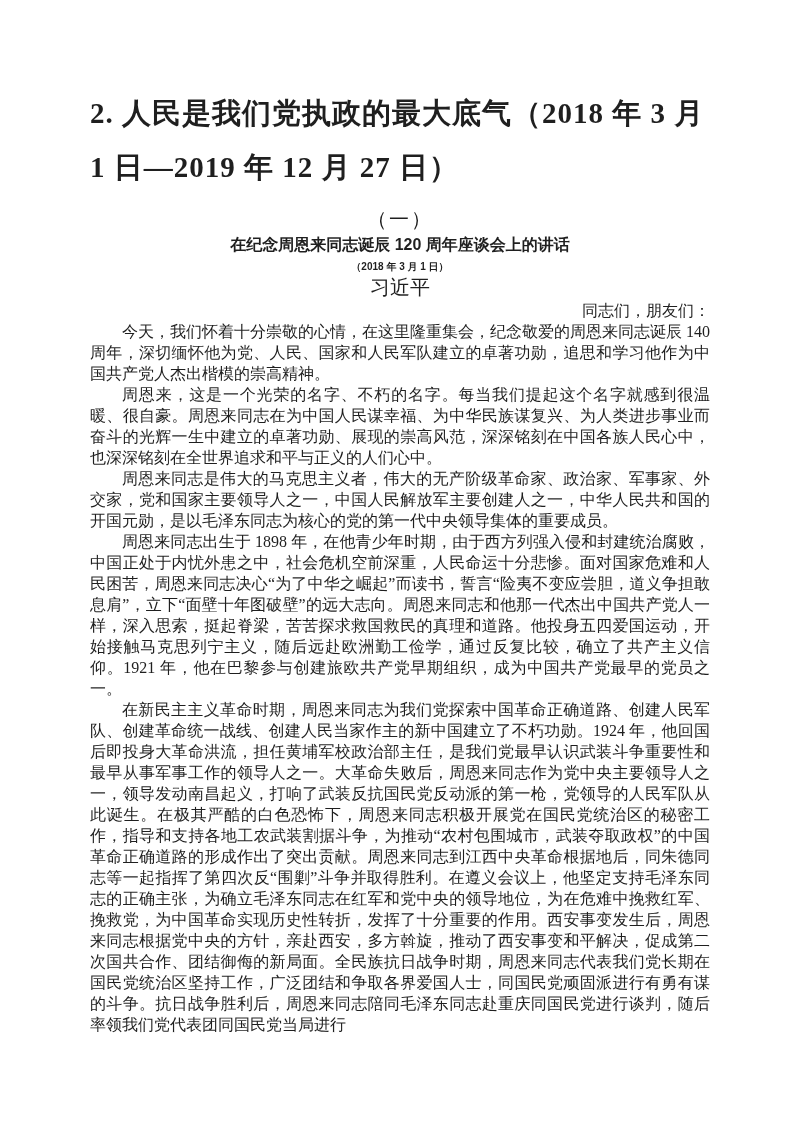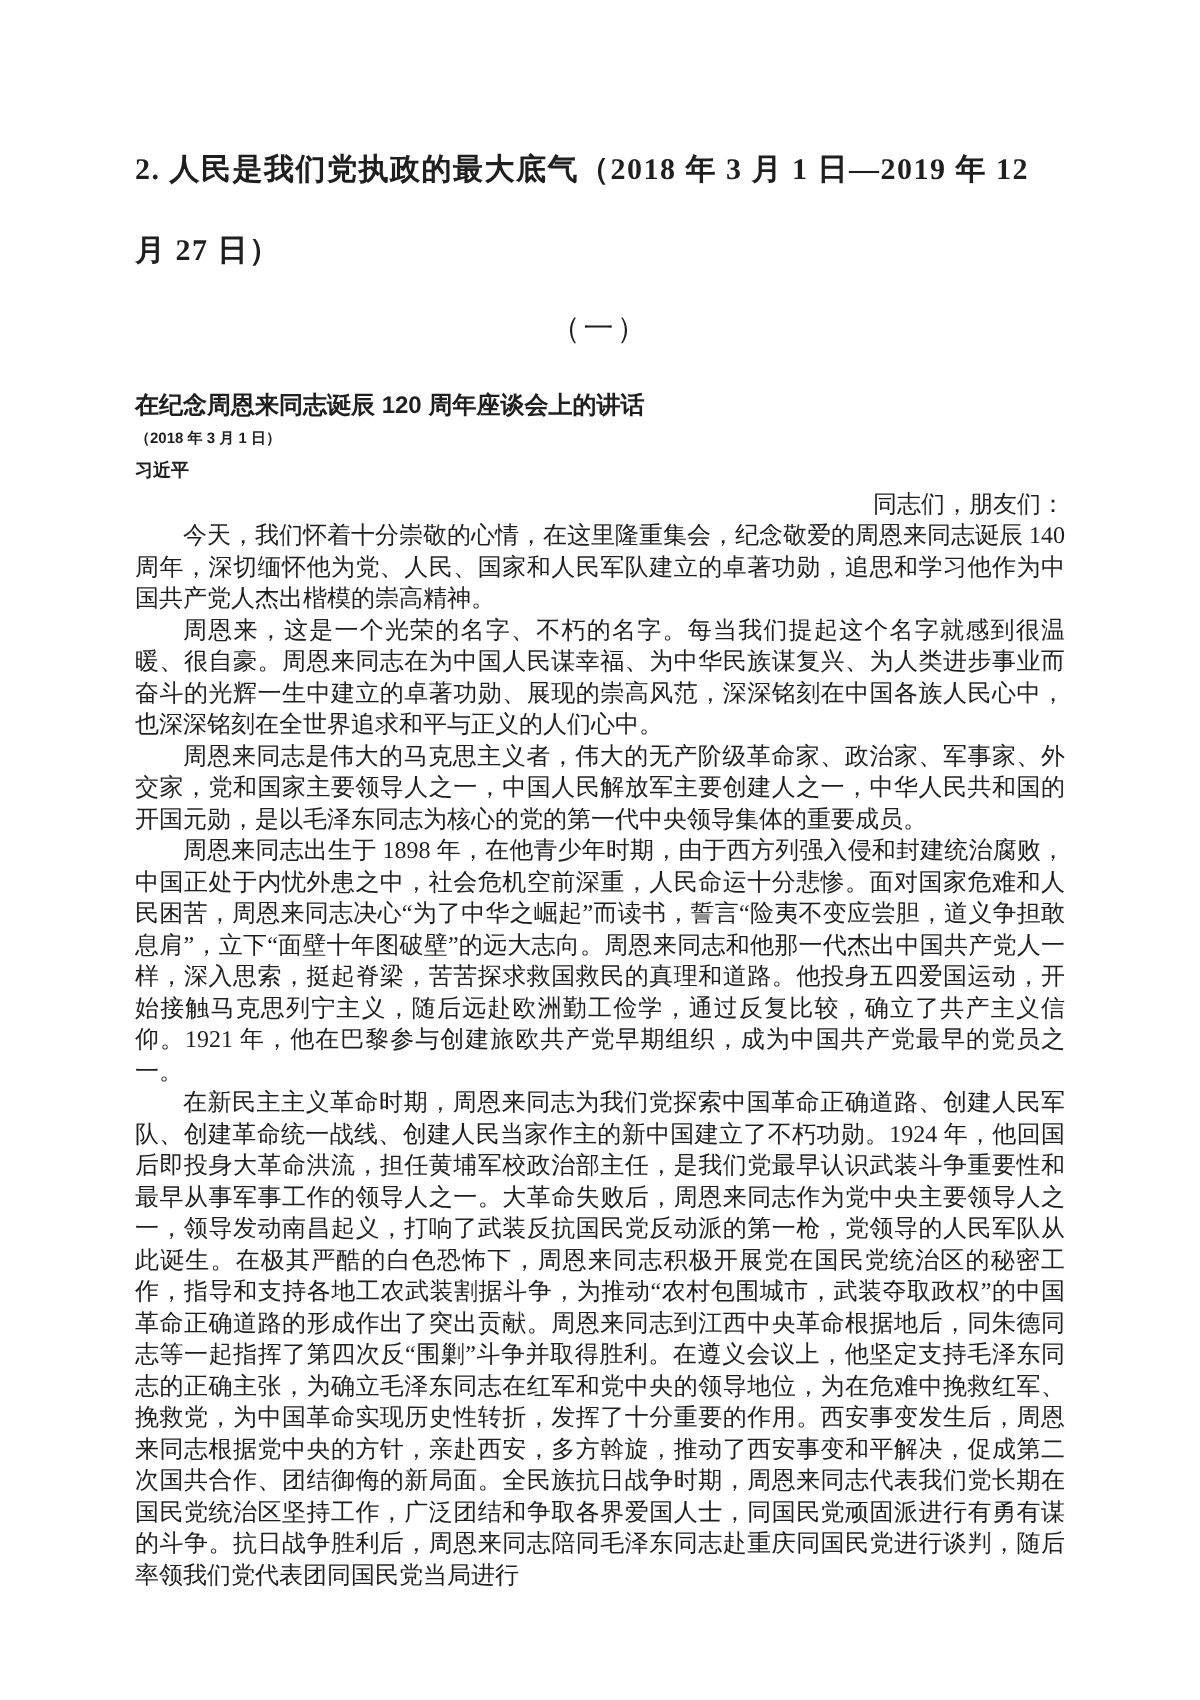--- a/index.html
+++ b/index.html
@@ -13,52 +13,52 @@
     overflow: hidden;
   }
   .page {
     width: 800px;
     height: 1133px;
     padding: 0 90px;
     position: relative;
   }
   .chapter-title {
     margin-top: 86px;
-    font-size: 20px;
+    font-size: 29px;
     line-height: 54px;
     font-weight: bold;
     letter-spacing: 1px;
     text-align: left;
     font-family: "Liberation Serif", "DejaVu Serif", serif;
   }
   .section-marker {
     margin-top: 10px;
     font-size: 20px;
     line-height: 30px;
     text-align: center;
     letter-spacing: 2px;
   }
   .speech-head {
-    margin-top: 26px;
+    text-align: center;
   }
   .speech-title {
     font-size: 16px;
     font-weight: bold;
     line-height: 22px;
     font-family: "Liberation Sans", "DejaVu Sans", sans-serif;
   }
   .speech-date {
     font-size: 10px;
     font-weight: bold;
     line-height: 21px;
     font-family: "Liberation Sans", "DejaVu Sans", sans-serif;
   }
   .speech-author {
-    font-size: 12px;
-    font-weight: bold;
+    font-size: 20px;
+    font-weight: normal;
     line-height: 21px;
     font-family: "Liberation Sans", "DejaVu Sans", sans-serif;
   }
   .salutation {
     margin-top: 2px;
     font-size: 16px;
     line-height: 21px;
     text-align: right;
   }
   .body-para {

